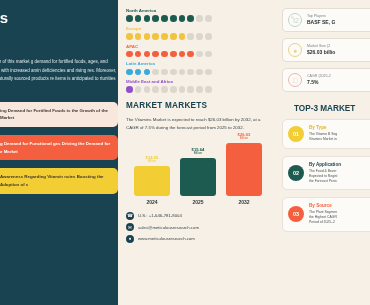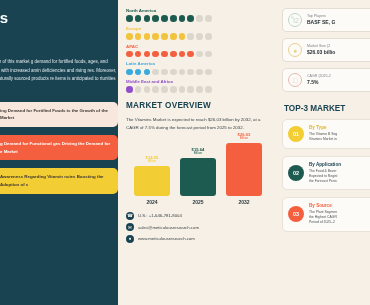--- a/index.html
+++ b/index.html
@@ -75,21 +75,21 @@
     width: 110px;
   }
   .stat-ico {
     width: 14px; height: 14px; min-width: 14px; border-radius: 50%;
     border: 1px solid #cfc8ba; display: flex; align-items: center; justify-content: center;
     font-size: 7px;
   }
   .stat-lbl { font-size: 3.6px; color: #7c8187; line-height: 1.3; white-space: nowrap; }
   .stat-val { font-size: 5px; font-weight: bold; color: #1f2a30; line-height: 1.35; white-space: nowrap; }
 
-  .t3head { color: #1a4352; font-weight: bold; font-size: 8.2px; margin: 12px 0 6px 2px; white-space: nowrap; }
+  .t3head { color: #1a4352; font-weight: bold; font-size: 8.2px; margin: 12px 0 6px 12px; white-space: nowrap; }
   .t3card {
     background: #fdfbf7; border: 0.6px solid #e8e2d7; border-radius: 5px;
     padding: 5px 5px; margin-bottom: 7px; display: flex; align-items: center; gap: 5px;
     width: 110px; min-height: 30px;
   }
   .t3num {
     width: 16px; height: 16px; min-width: 16px; border-radius: 50%;
     display: flex; align-items: center; justify-content: center;
     color: #fff; font-size: 5.5px; font-weight: bold;
   }
@@ -186,21 +186,21 @@
             <div class="dot"></div>
             <div class="dot"></div>
             <div class="dot"></div>
             <div class="dot"></div>
             <div class="dot"></div>
             <div class="dot"></div>
           </div>
         </div>
       </div>
 
-    <div class="sec-head" style="margin-top:8px">MARKET OVERVIEW</div>
+    <div class="sec-head" style="margin-top:8px">MARKET MARKETS</div>
     <div class="ov-text">The Vitamins Market is expected to reach $26.03 billion by 2032, at a CAGR of 7.5% during the forecast period from 2025 to 2032.</div>
 
     <div class="chart">
       <div class="bars" id="bars">
           <div class="bcol">
             <div class="bval" style="color: rgb(242, 205, 52);">$14.55<small>Billion</small></div>
             <div class="bar" style="height: 30px; background: rgb(242, 205, 52);"></div>
           </div>
           <div class="bcol">
             <div class="bval" style="color: rgb(29, 90, 79);">$15.64<small>Billion</small></div>

